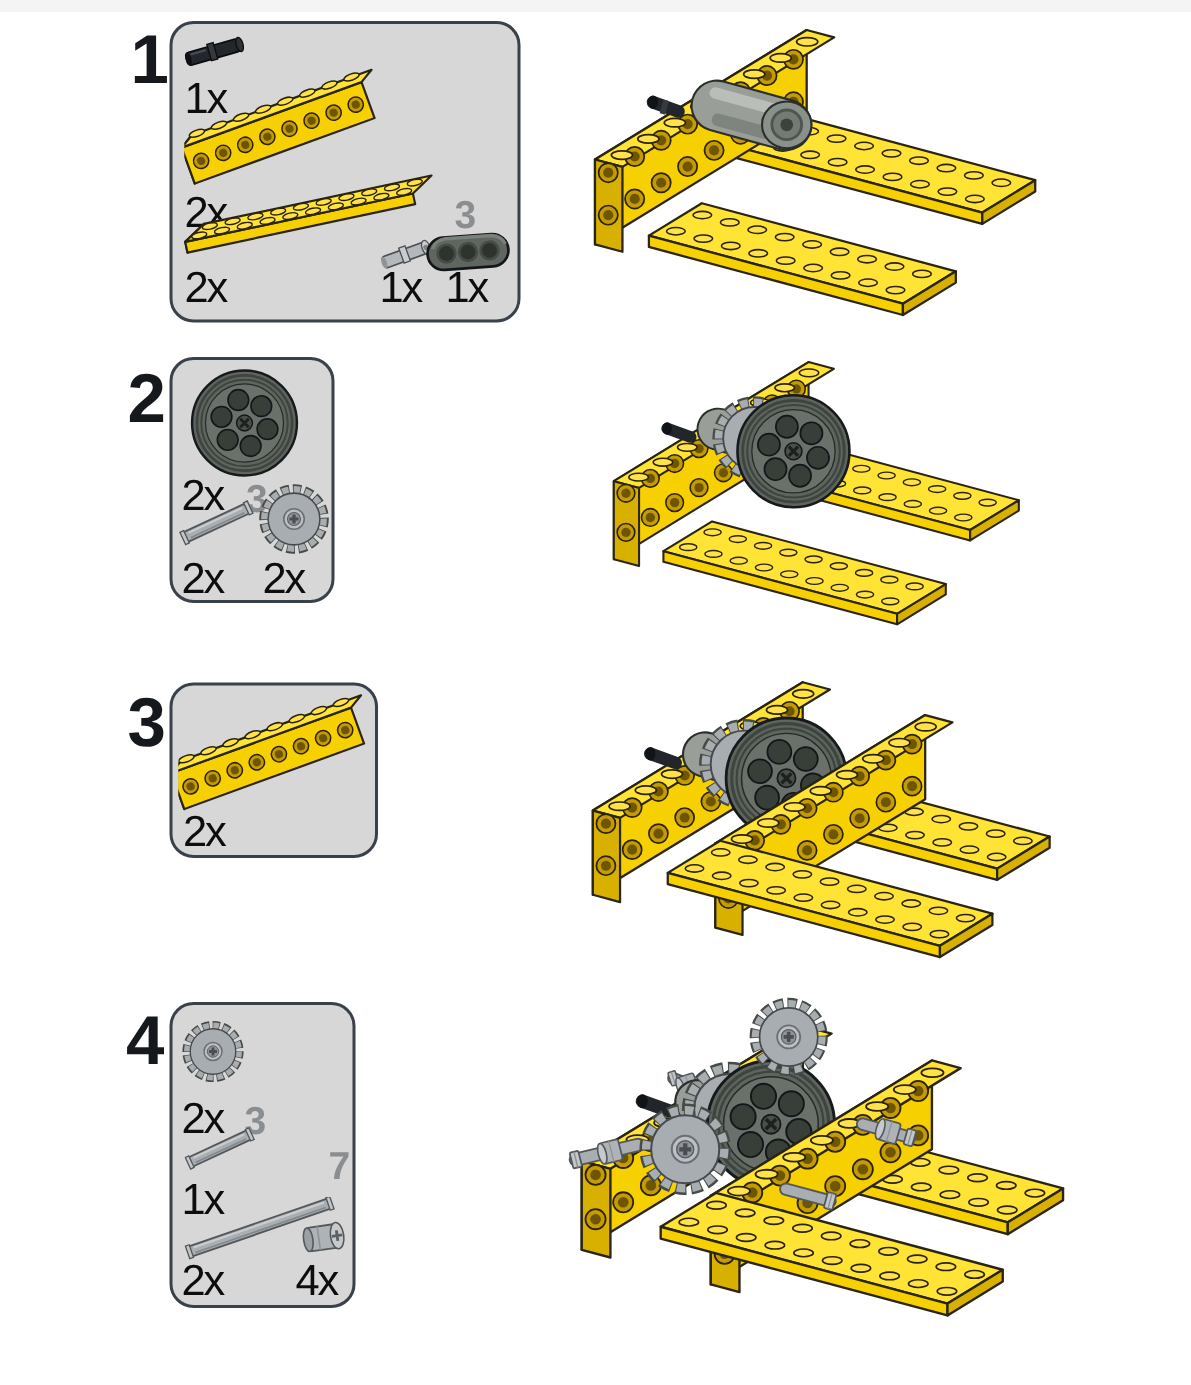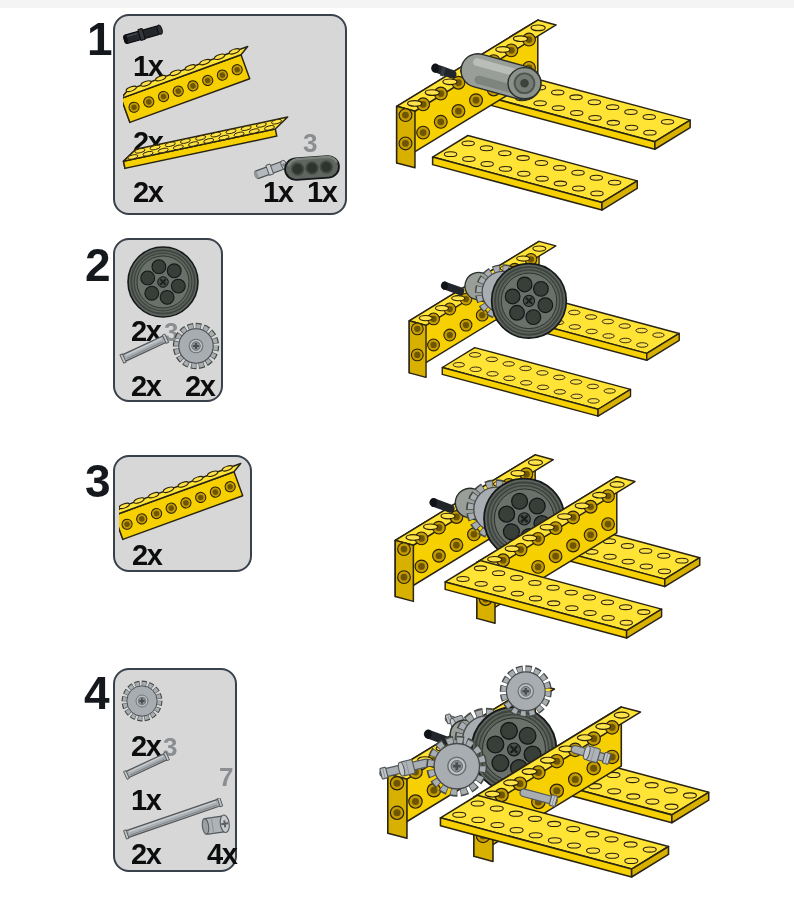--- a/index.html
+++ b/index.html
@@ -1,21 +1,21 @@
 <!DOCTYPE html>
 <html><head>
 <meta charset="utf-8">
 <style>
   html,body{margin:0;padding:0;background:#ffffff;}
   body{width:794px;height:923px;position:relative;font-family:"Liberation Sans",sans-serif;overflow:hidden;}
   .strip{position:absolute;left:0;top:0;width:794px;height:8px;background:#f4f4f5;}
   .stepwrap{position:absolute;left:0;top:0;width:0;height:0;}
   .num{position:absolute;font-size:46px;font-weight:bold;color:#15181C;line-height:1;}
   .box{position:absolute;background:#D7D7D7;border:2.5px solid #39414B;border-radius:16px;box-sizing:border-box;}
-  .qty{position:absolute;font-size:29px;font-weight:bold;color:#0C0D0E;letter-spacing:-1.5px;line-height:1;margin-left:10px;}
+  .qty{position:absolute;font-size:29px;font-weight:normal;color:#0C0D0E;letter-spacing:-1.5px;line-height:1;}
   .len{position:absolute;font-size:26px;font-weight:bold;color:#8B8E91;line-height:1;}
   .ic,.asm{position:absolute;}
   .ic svg,.asm svg{display:block;width:100%;height:100%;}
   .yf{fill:#F6D001;stroke:#2a2413;stroke-width:1.6;stroke-linejoin:round;}
   .yt{fill:#FFE335;stroke:#2a2413;stroke-width:1.6;stroke-linejoin:round;}
   .yd{fill:#D8B100;stroke:#2a2413;stroke-width:1.6;stroke-linejoin:round;}
 </style>
 </head>
 <body>
 

